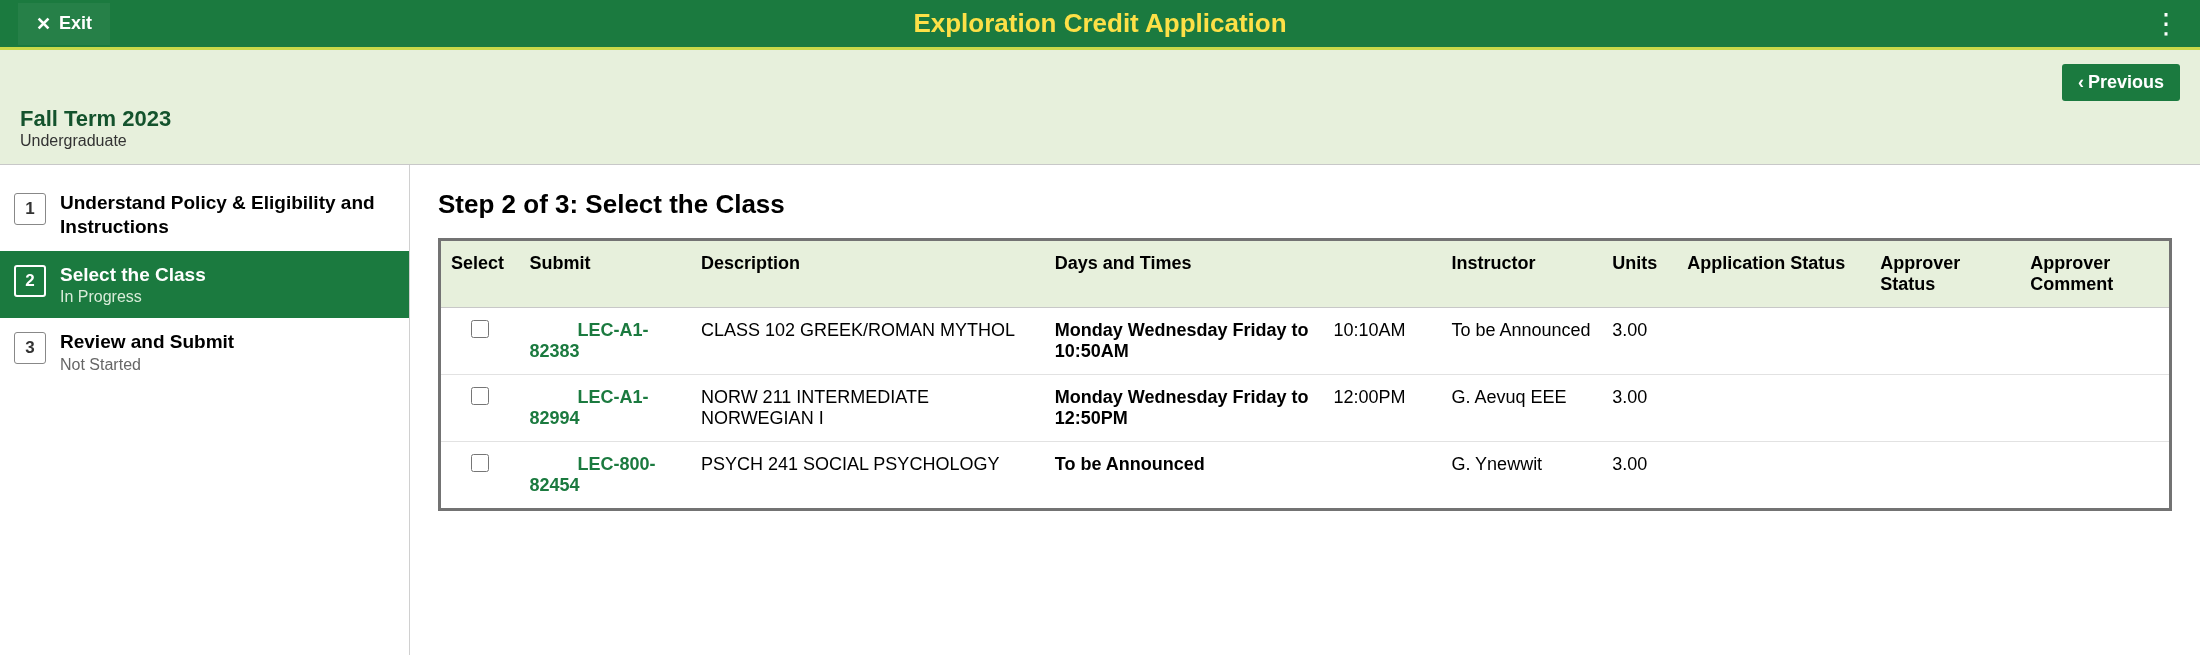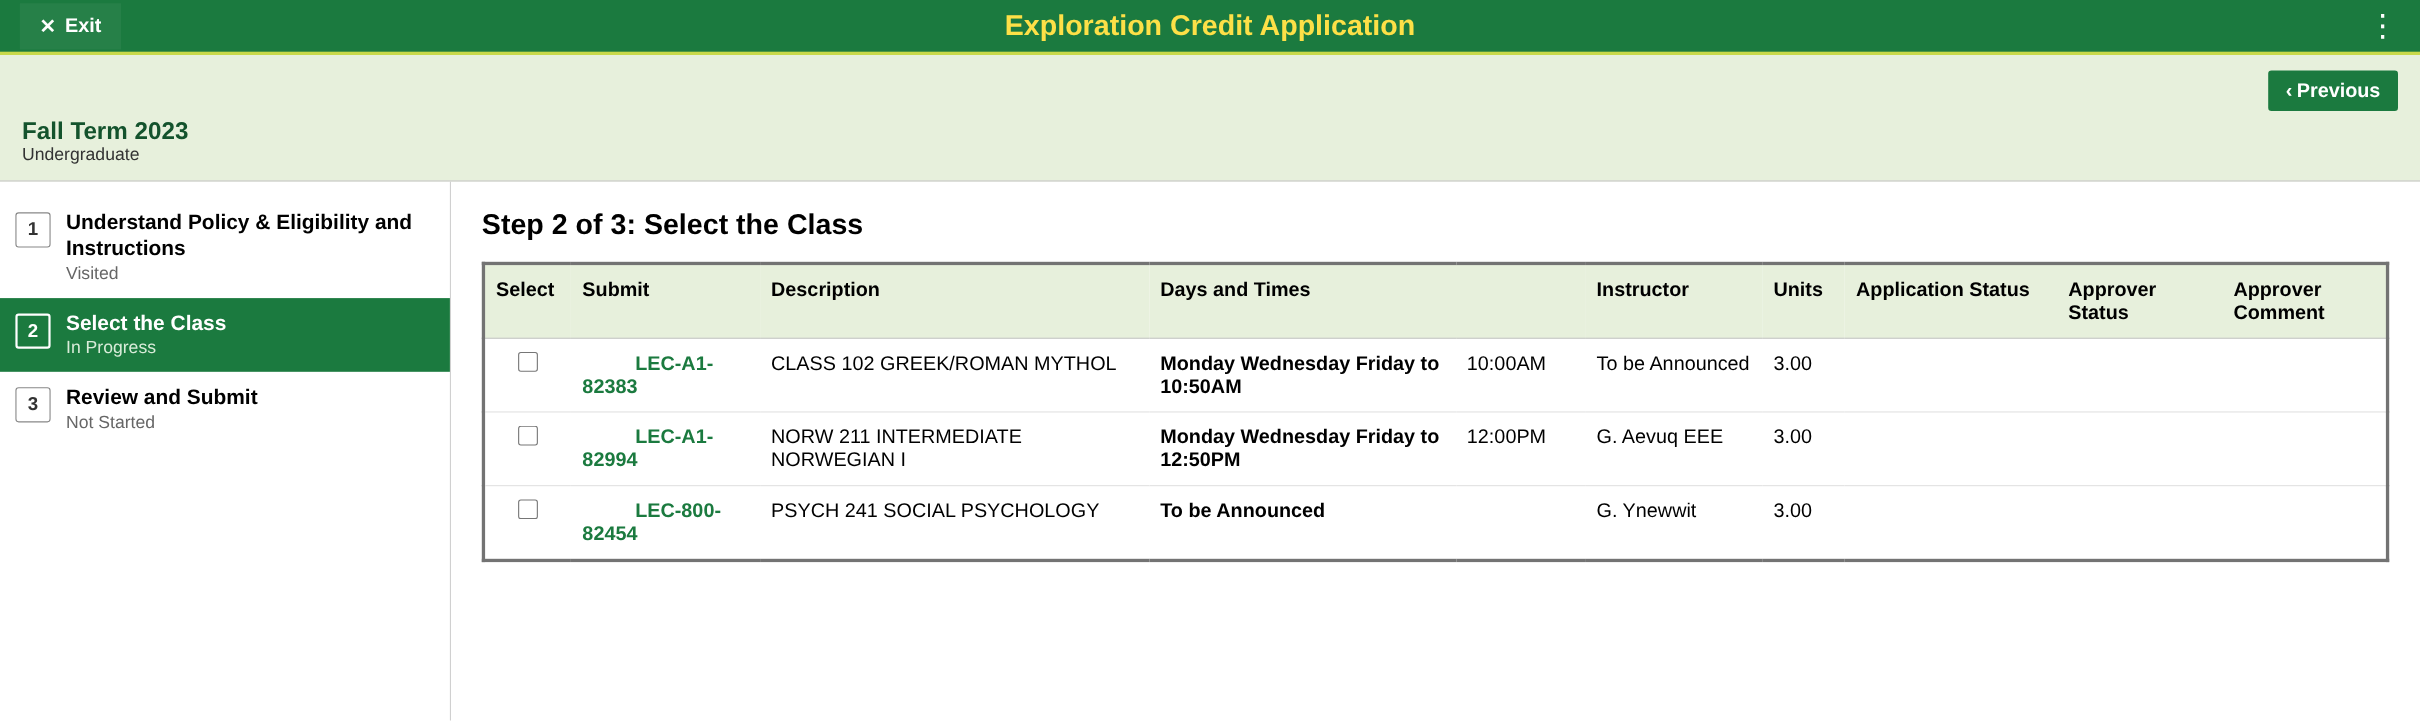--- a/index.html
+++ b/index.html
@@ -235,21 +235,20 @@
   </div>
 </div>
 
 <div class="main-area">
   <div class="sidebar">
 
     <div class="step">
       <div class="badge">1</div>
       <div class="step-text">
         <div class="title">Understand Policy &amp; Eligibility and Instructions</div>
-        <div class="status">Visited</div>
       </div>
     </div>
 
     <div class="step active">
       <div class="badge">2</div>
       <div class="step-text">
         <div class="title">Select the Class</div>
         <div class="status">In Progress</div>
       </div>
     </div>
@@ -280,21 +279,21 @@
           <th class="col-apprstat">Approver Status</th>
           <th class="col-apprcom">Approver Comment</th>
         </tr>
       </thead>
       <tbody>
         <tr>
           <td class="col-select" style="text-align:center"><input type="checkbox" class="chk" style=""></td>
           <td><a href="#" class="class-link">LEC-A1-82383</a></td>
           <td>CLASS 102  GREEK/ROMAN MYTHOL</td>
           <td class="col-days">Monday Wednesday Friday to 10:50AM</td>
-          <td class="col-time">10:00AM</td>
+          <td class="col-time">10:10AM</td>
           <td>To be Announced</td>
           <td>3.00</td>
           <td></td>
           <td></td>
           <td></td>
         </tr>
         <tr>
           <td class="col-select" style="text-align:center"><input type="checkbox" class="chk" style=""></td>
           <td><a href="#" class="class-link">LEC-A1-82994</a></td>
           <td>NORW 211  INTERMEDIATE NORWEGIAN I</td>

